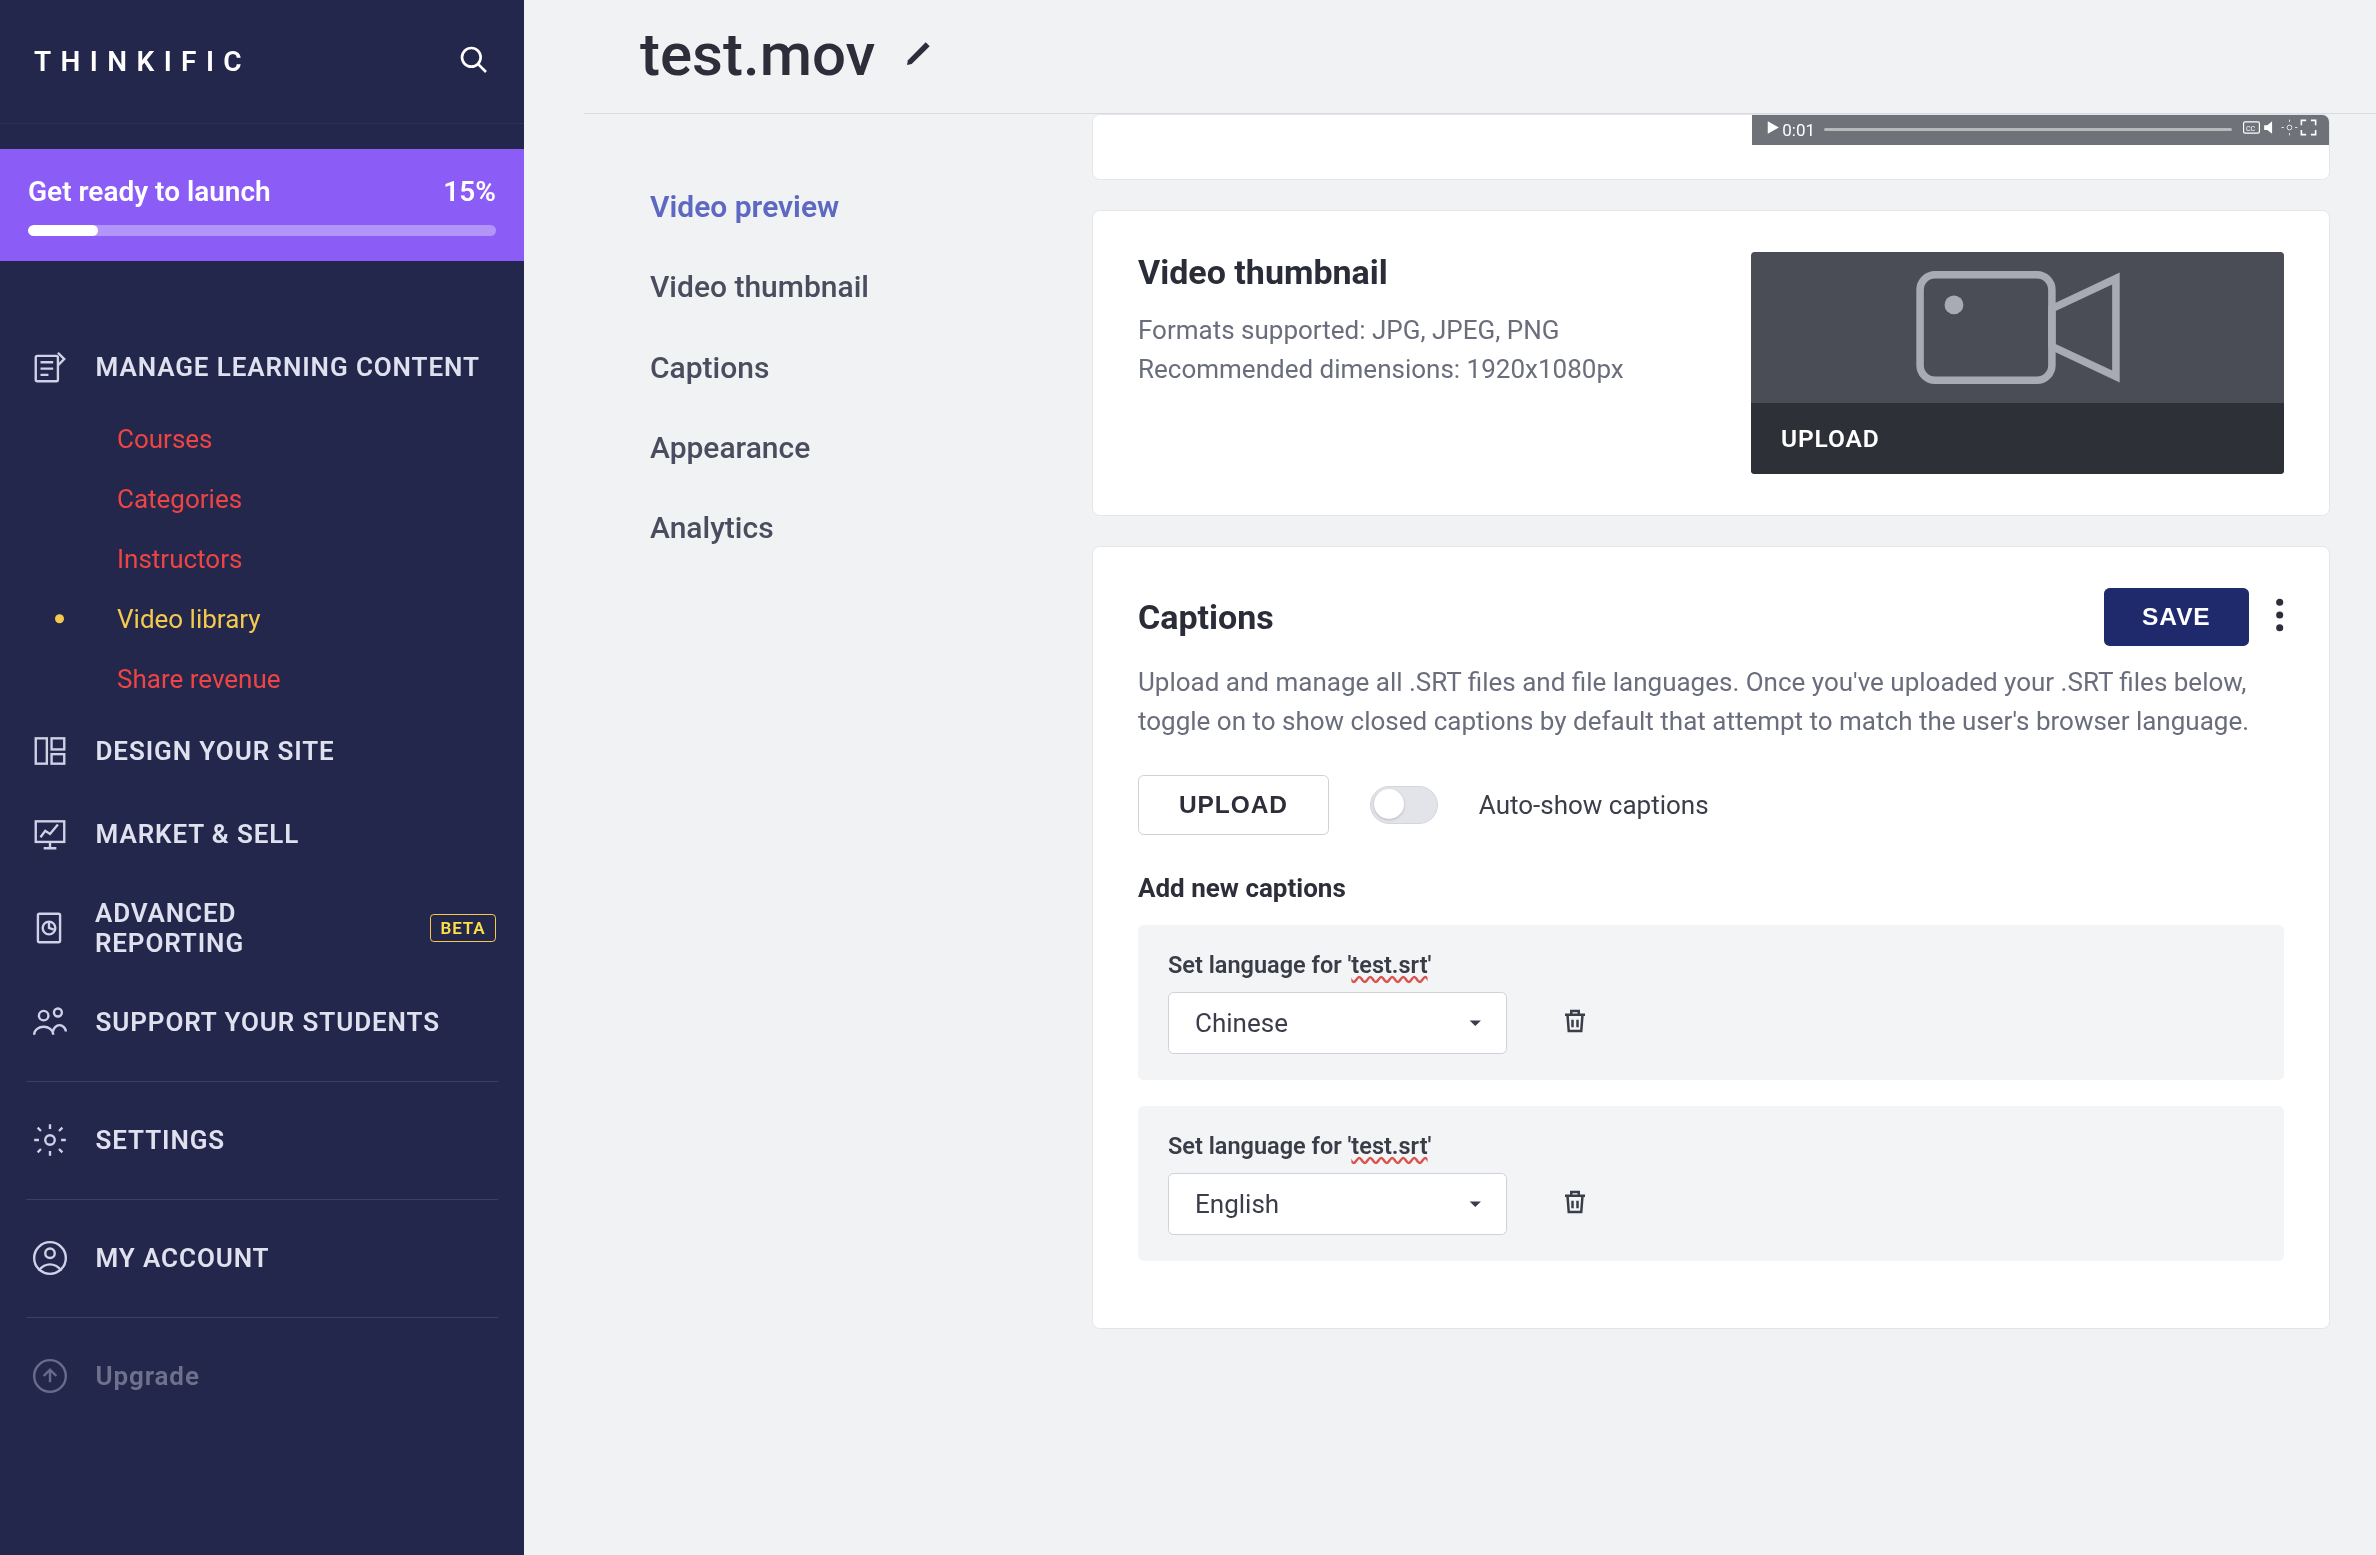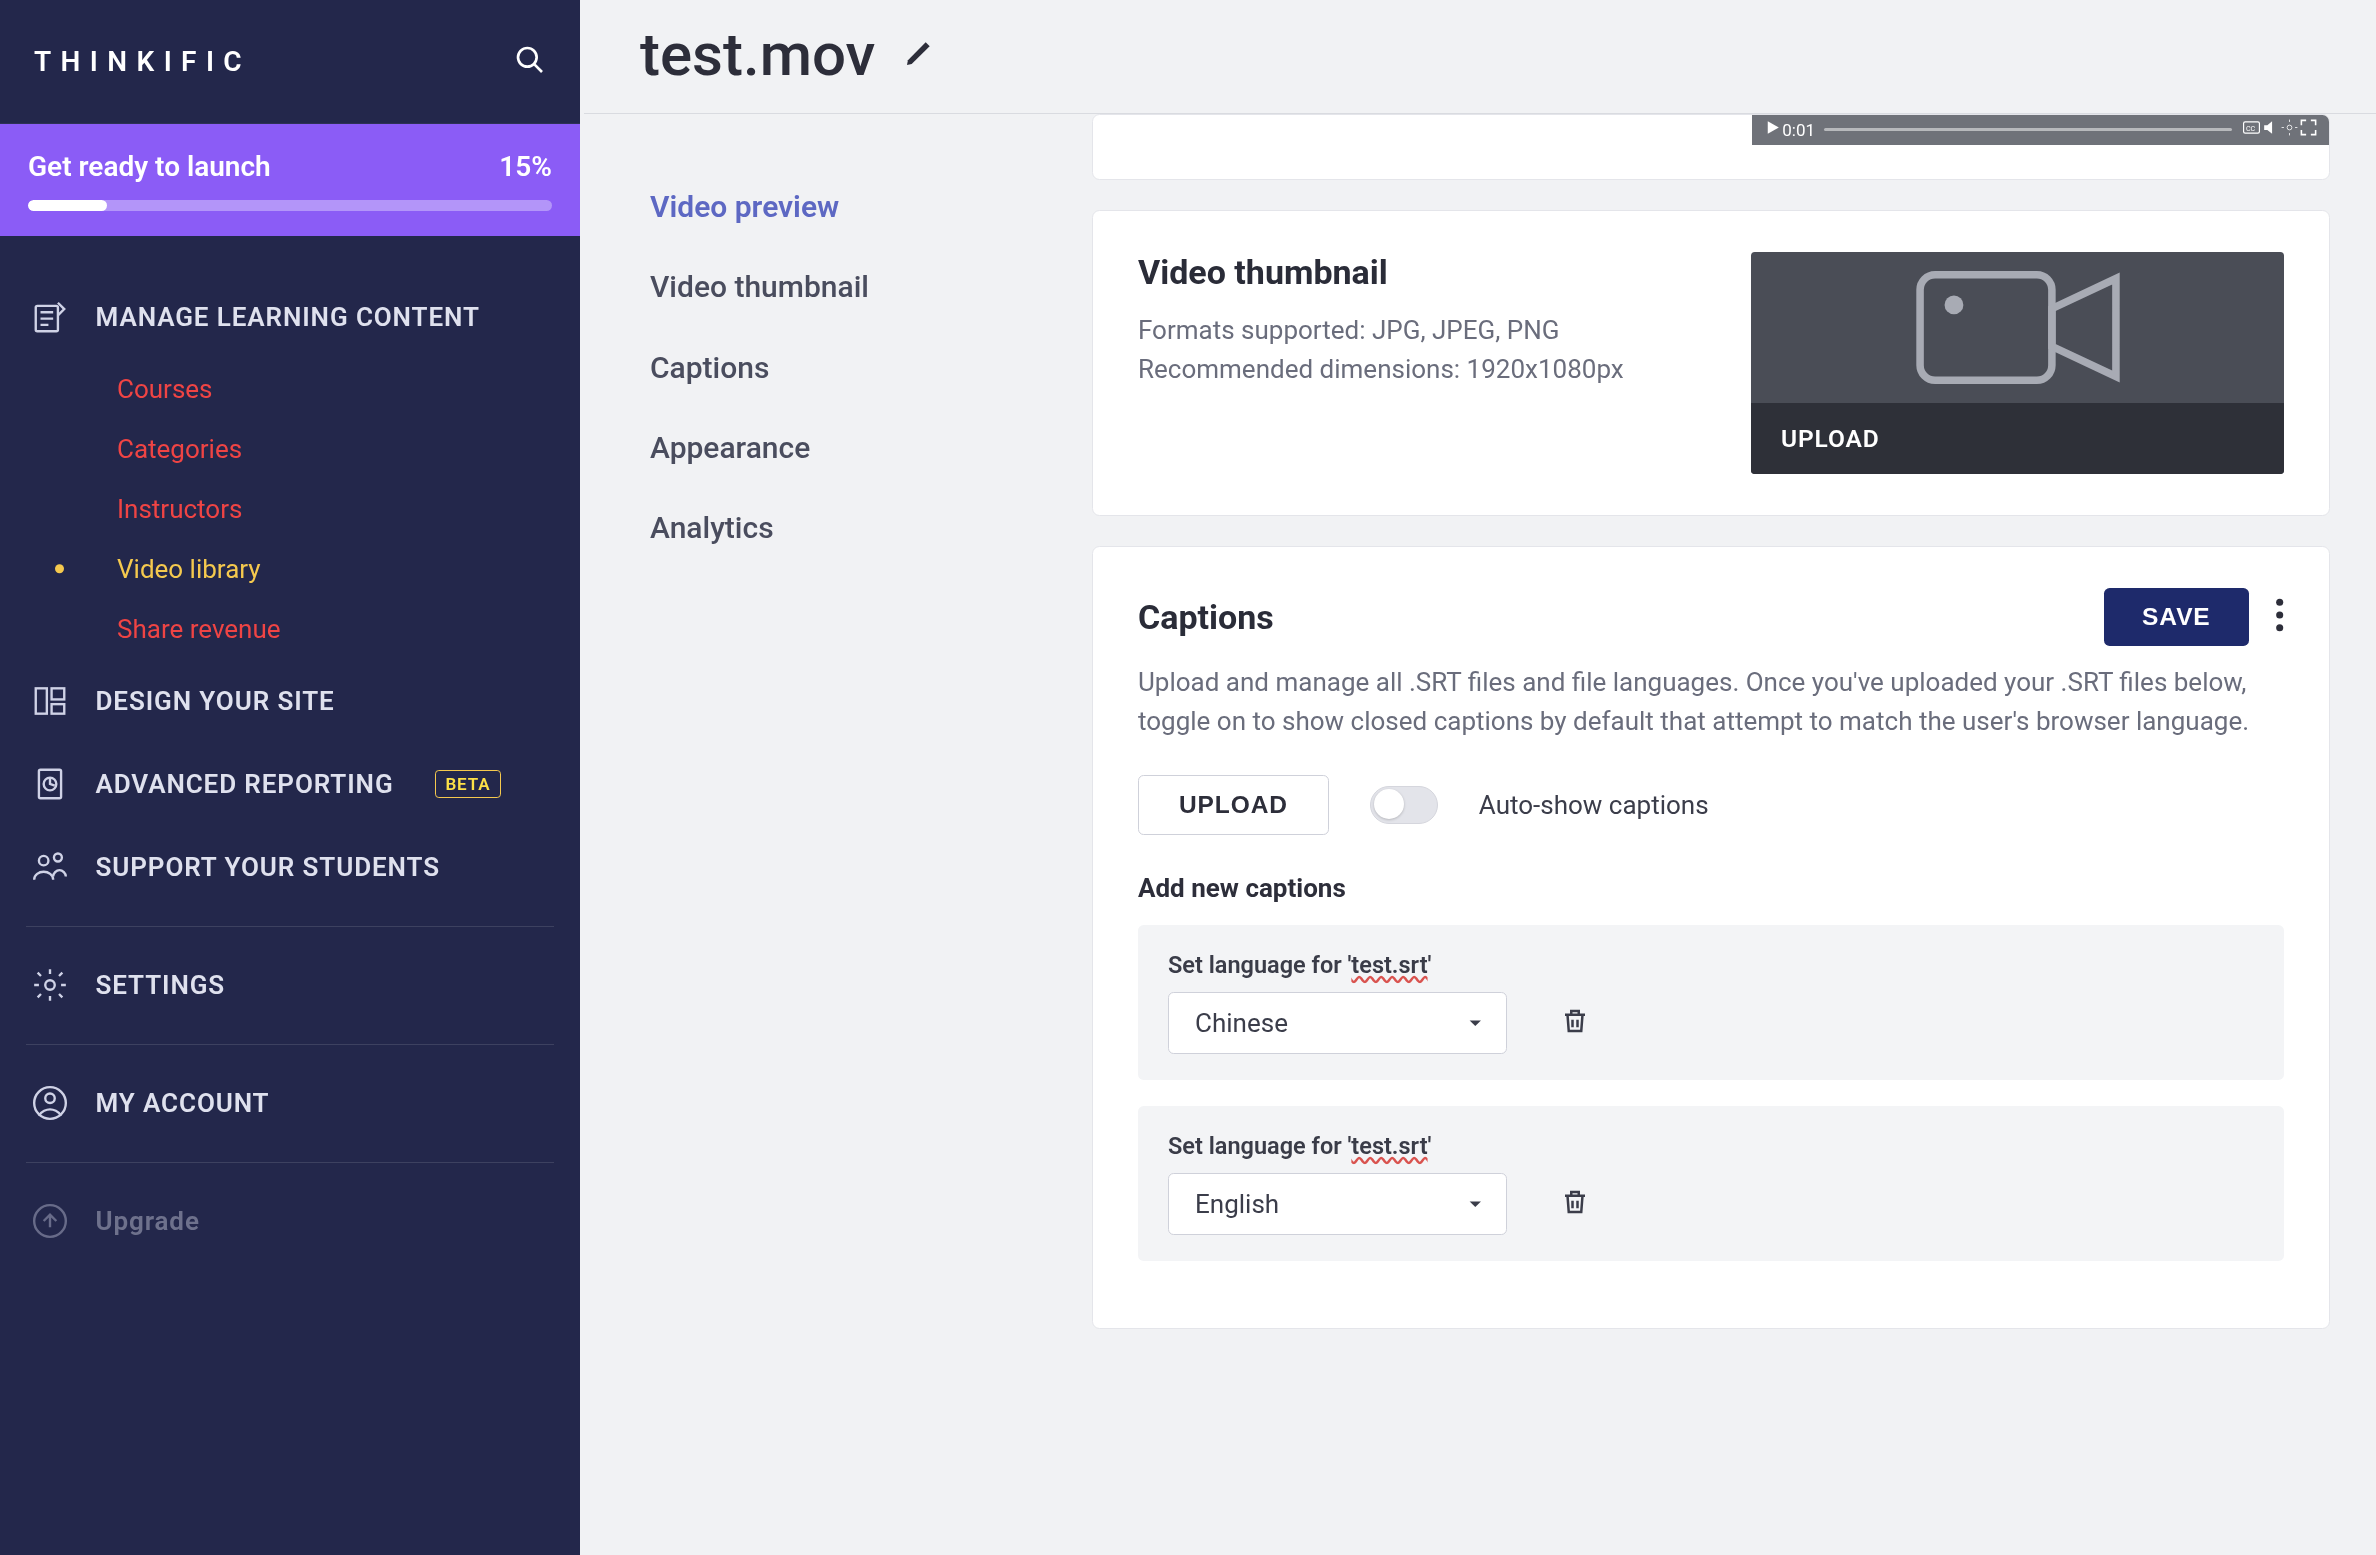--- a/index.html
+++ b/index.html
@@ -10,26 +10,27 @@
   width: 2377px;
   height: 1556px;
   overflow: hidden;
   position: relative;
 }
 
 
 .sidebar {
   position: absolute;
   left: 0; top: 0;
-  width: 580px;
+  width: 524px;
   height: 100%;
   background: #23274b;
   color: #fff;
   display: flex;
   flex-direction: column;
+  gap: 25px;
 }
 
 .sidebar-header {
   height: 124px;
   display: flex;
   align-items: center;
   padding: 0 34px;
   justify-content: space-between;
   border-bottom: 0.9px solid rgba(255,255,255,0.05);
 }
@@ -394,20 +395,30 @@
 
     <div class="nav-item">
       <span class="nav-icon">
         <svg viewBox="0 0 24 24">
             <rect x="3" y="4" width="7" height="16"></rect>
             <rect x="13" y="4" width="8" height="7"></rect>
             <rect x="13" y="14" width="8" height="6"></rect>
           </svg>
       </span>
       <span>DESIGN YOUR SITE</span>
+    </div>
+    <div class="nav-item">
+      <span class="nav-icon">
+        <svg viewBox="0 0 24 24">
+            <rect x="3" y="4" width="18" height="13"></rect>
+            <path d="M6 14l3-4 3 2 5-6"></path>
+            <path d="M12 17v4M8 21h8"></path>
+          </svg>
+      </span>
+      <span>MARKET &amp; SELL</span>
     </div>
     <div class="nav-item">
       <span class="nav-icon">
         <svg viewBox="0 0 24 24">
             <rect x="5" y="3" width="14" height="18" rx="1"></rect>
             <circle cx="12" cy="12" r="4"></circle>
             <path d="M12 8v4l3 1"></path>
           </svg>
       </span>
       <span>ADVANCED REPORTING</span>

